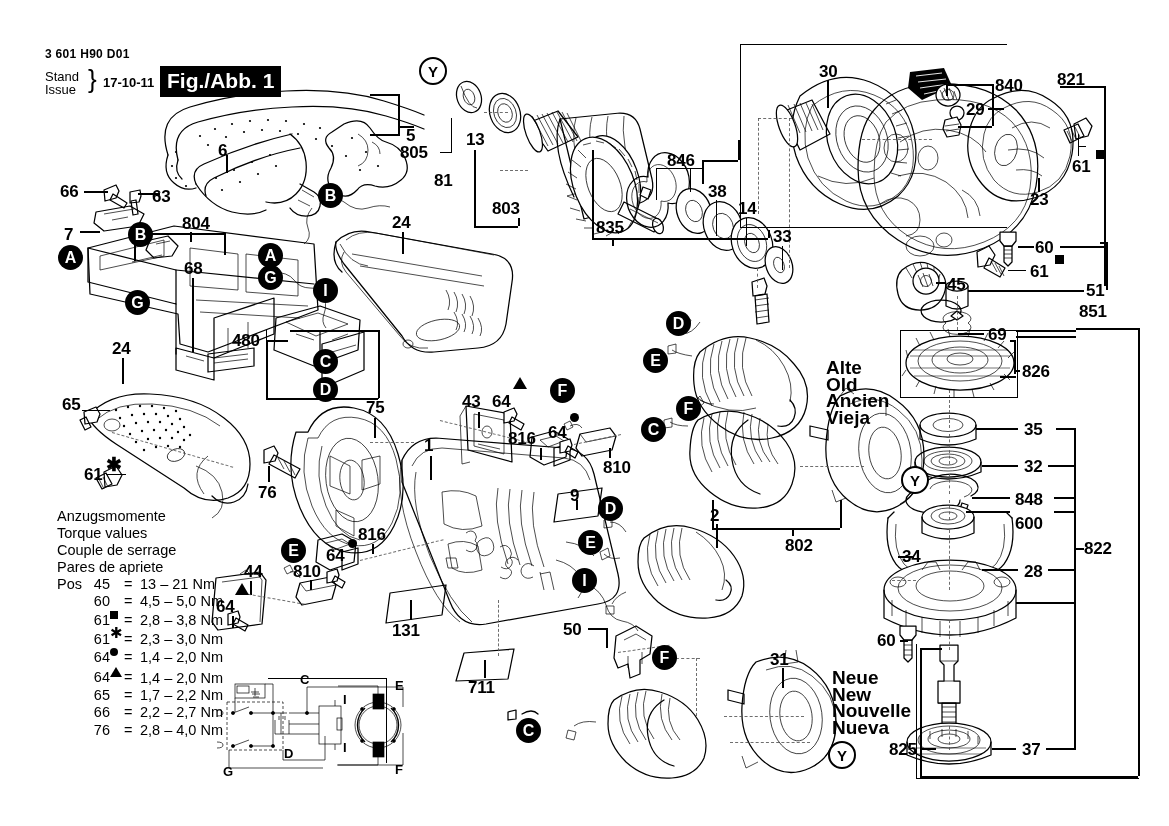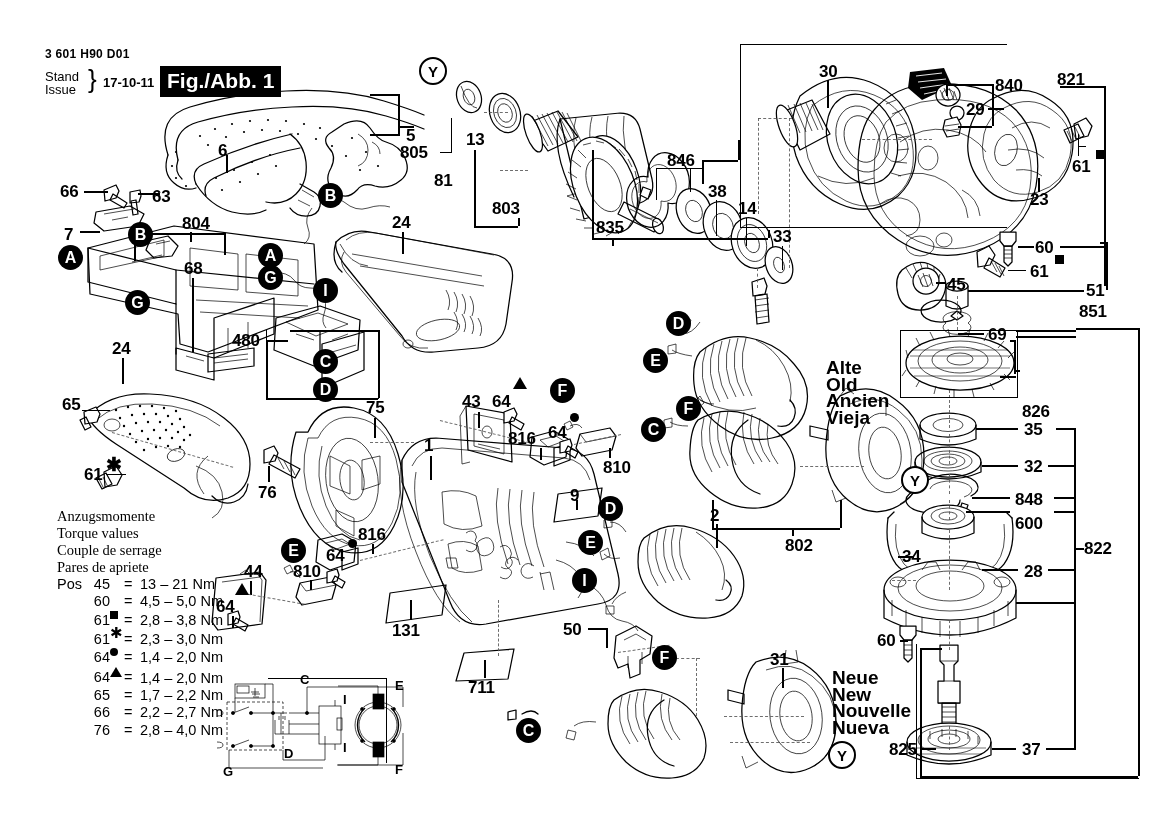--- a/index.html
+++ b/index.html
@@ -71,21 +71,21 @@
 
 <div id="sheet">
 
   <div class="t hdr-code" style="left:45px;top:48px;">3 601 H90 D01</div>
   <div class="t hdr-lbl" style="left:45px;top:70px;">Stand</div>
   <div class="t hdr-lbl" style="left:45px;top:83px;">Issue</div>
   <div class="t brace" style="left:88px;top:66px;">}</div>
   <div class="t hdr-date" style="left:103px;top:76px;">17-10-11</div>
   <div class="figbox" style="left:160px;top:66px;">Fig./Abb. 1</div>
 
-  <div style="position:absolute;left:57px;top:508px;font-family:Liberation Serif, serif;">
+  <div style="position:absolute;left:57px;top:508px;">
     <div class="leg-h">Anzugsmomente</div>
     <div class="leg-h">Torque values</div>
     <div class="leg-h">Couple de serrage</div>
     <div class="leg-h">Pares de apriete</div>
   </div>
   <div class="t leg-pos" style="left:57px;top:577px;">Pos</div>
 
   <div id="legend-rows" style="position:absolute;left:88px;top:576px;">
       <div class="leg-row"><span style="display:inline-block;width:22px;text-align:right">45</span><span style="display:inline-block;width:14px"></span><span style="display:inline-block;width:16px">=</span><span>13 – 21 Nm</span></div>
       <div class="leg-row"><span style="display:inline-block;width:22px;text-align:right">60</span><span style="display:inline-block;width:14px"></span><span style="display:inline-block;width:16px">=</span><span>4,5 – 5,0 Nm</span></div>
@@ -1137,21 +1137,21 @@
       <div class="t num" style="left: 966px; top: 101px;">29</div>
       <div class="t num" style="left: 1057px; top: 71px;">821</div>
       <div class="t num" style="left: 1072px; top: 158px;">61</div>
       <div class="t num" style="left: 1030px; top: 191px;">23</div>
       <div class="t num" style="left: 1035px; top: 239px;">60</div>
       <div class="t num" style="left: 1030px; top: 263px;">61</div>
       <div class="t num" style="left: 947px; top: 276px;">45</div>
       <div class="t num" style="left: 1086px; top: 282px;">51</div>
       <div class="t num" style="left: 1079px; top: 303px;">851</div>
       <div class="t num" style="left: 988px; top: 326px;">69</div>
-      <div class="t num" style="left: 1022px; top: 363px; margin-top: 40px;">826</div>
+      <div class="t num" style="left: 1022px; top: 363px;">826</div>
       <div class="t num" style="left: 1024px; top: 421px;">35</div>
       <div class="t num" style="left: 1024px; top: 458px;">32</div>
       <div class="t num" style="left: 1015px; top: 491px; text-align: right;">848</div>
       <div class="t num" style="left: 1015px; top: 515px;">600</div>
       <div class="t num" style="left: 1084px; top: 540px;">822</div>
       <div class="t num" style="left: 902px; top: 548px;">34</div>
       <div class="t num" style="left: 1024px; top: 563px;">28</div>
       <div class="t num" style="left: 877px; top: 632px;">60</div>
       <div class="t num" style="left: 889px; top: 741px;">825</div>
       <div class="t num" style="left: 1022px; top: 741px;">37</div>

